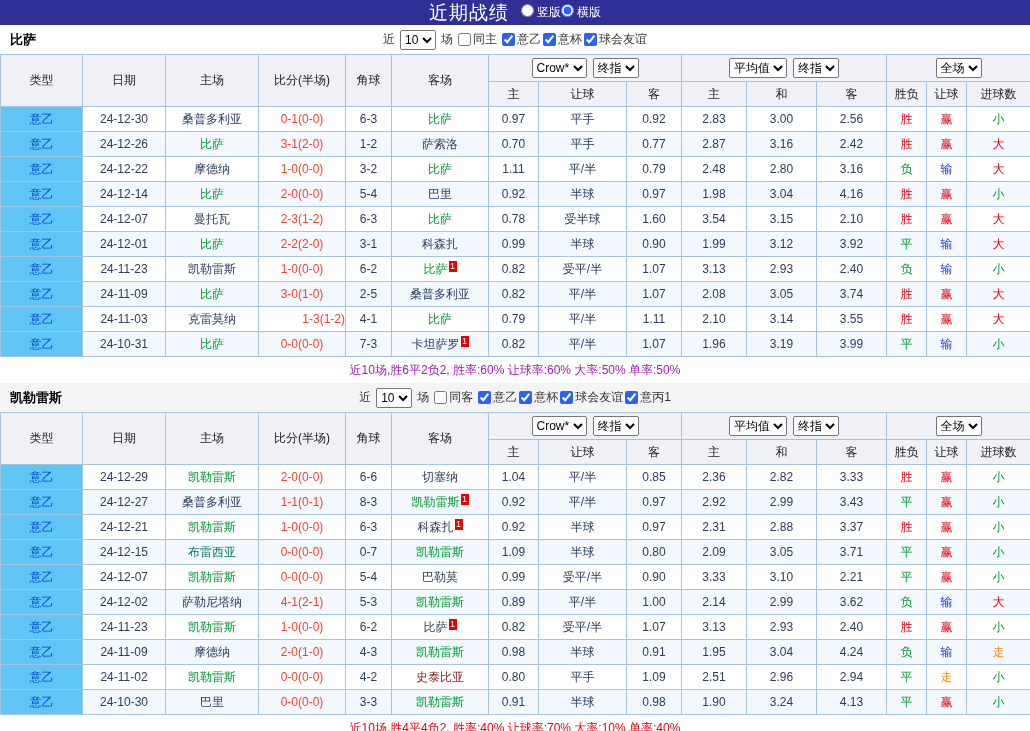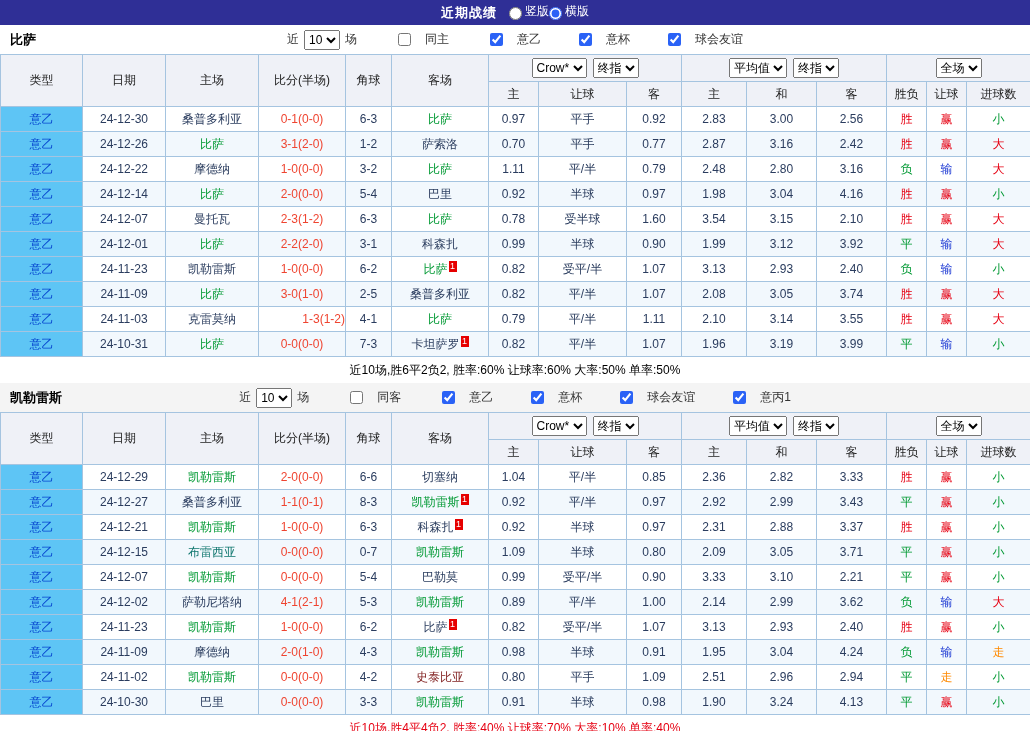--- a/index.html
+++ b/index.html
@@ -7,33 +7,33 @@
   body {
     width:1030px;
     font-family:"Liberation Sans","DejaVu Sans",sans-serif;
     font-size:12px; color:#333;
   }
   
   .topbar{
     height:25px; background:#2f2f96; color:#fff;
     display:flex; align-items:center; justify-content:center; gap:12px;
   }
-  .topbar .title{ font-weight:bold; font-size:13px; letter-spacing:1px; }
-  .topbar label{ display:inline-flex; align-items:flex-end; gap:3px; font-size:12px; cursor:pointer;}
+  .topbar .title{ font-weight:normal; font-size:19px; letter-spacing:1px; }
+  .topbar label{ display:inline-flex; align-items:flex-start; gap:3px; font-size:12px; cursor:pointer;}
   input[type=radio],input[type=checkbox]{ margin:0; width:13px; height:13px; accent-color:#2a62f6; }
 
   
   .section-bar{
     position:relative; height:29px;
     display:flex; align-items:center; justify-content:center; gap:5px;
     background:#fff; font-size:12px;
   }
   .section-bar.alt{ background:#f4f4f4; }
   .section-bar .team-title{ position:absolute; left:10px; font-weight:bold; font-size:13px; color:#000; }
-  .section-bar label{ display:inline-flex; align-items:center; gap:14px; cursor:pointer;margin-left:36px; }
+  .section-bar label{ display:inline-flex; align-items:center; gap:2px; cursor:pointer; }
   select{ font-size:12px; height:20px; font-family:"Liberation Sans","DejaVu Sans",sans-serif; }
 
   
   table{ border-collapse:collapse; table-layout:fixed; width:1030px; }
   th,td{
     border:1px solid #a5c4e0; height:25px; padding:0;
     text-align:center; overflow:hidden; white-space:nowrap; font-size:12px;
   }
   thead th{ background:#eff1f7; font-weight:normal; color:#222; }
   thead tr.selrow th{ height:27px; }
@@ -317,21 +317,21 @@
           <td>1.96</td>
           <td>3.19</td>
           <td>3.99</td>
           <td style="color: rgb(0, 153, 51);">平</td>
           <td style="color: rgb(31, 59, 212);">输</td>
           <td style="color: rgb(0, 153, 51);">小</td>
         </tr>
       </tbody>
   </table>
 
-  <div class="summary" style="color: #000000; text-align: right;">近10场,胜6平2负2, 胜率:60% 让球率:60% 大率:50% 单率:50%</div>
+  <div class="summary" style="color: #a21caf; text-align: right;">近10场,胜6平2负2, 胜率:60% 让球率:60% 大率:50% 单率:50%</div>
 </div>
 
 <div>
   <div class="section-bar alt">
     <span class="team-title">凯勒雷斯</span>
     <span>近</span>
     <select>
       <option>10</option>
     </select>
     <span>场</span>

